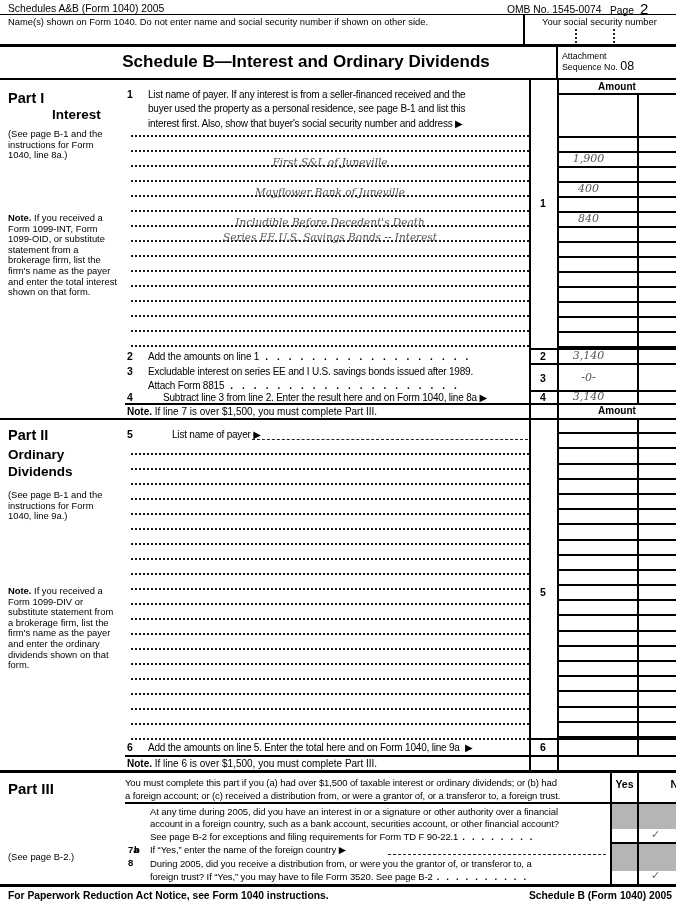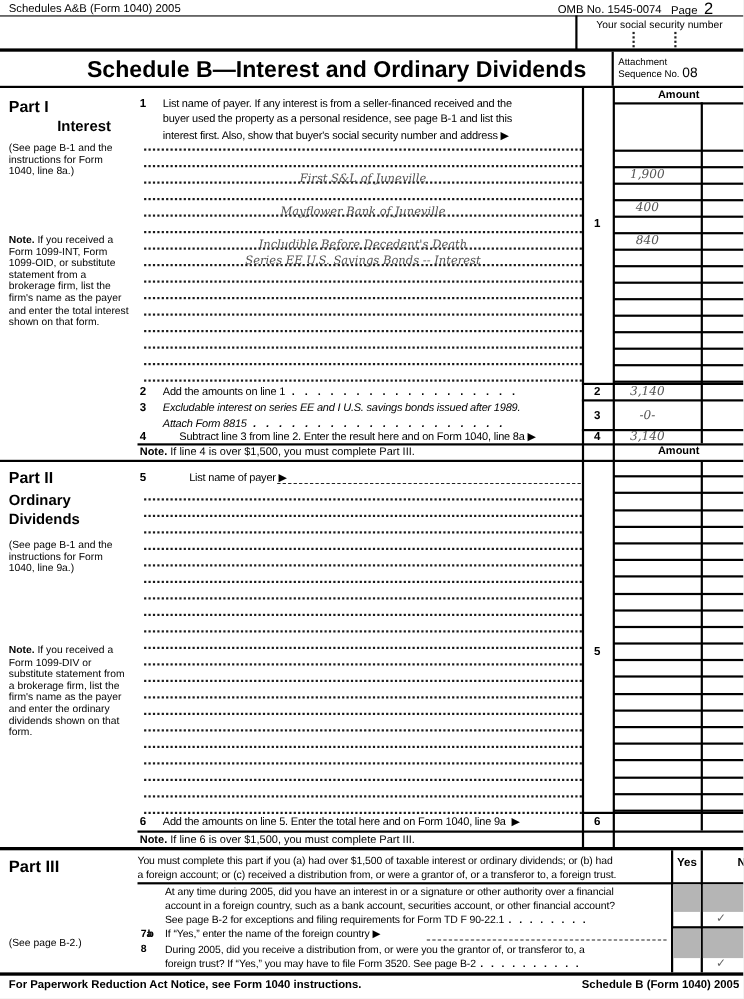--- a/index.html
+++ b/index.html
@@ -34,29 +34,30 @@
 <body>
 
 <div id="page">
 
   <div class="abs" style="left:8px;top:3px;font-size:10.3px;">Schedules A&amp;B (Form 1040) 2005</div>
   <div class="abs" style="left:507px;top:4px;font-size:10.3px;">OMB No. 1545-0074</div>
   <div class="abs" style="left:610px;top:5px;font-size:10.3px;">Page</div>
   <div class="abs" style="left:640px;top:0px;font-size:15px;">2</div>
   <div class="hl" style="left:0;top:14px;width:676px;height:1.2px;"></div>
 
+  <div class="abs sm" style="left:8px;top:17px;width:505px;">Name(s) shown on Form 1040. Do not enter name and social security number if shown on other side.</div>
   <div class="abs" style="left:0;top:15px;width:515px;height:28px;"></div>
   <div class="vl" style="left:523px;top:14px;width:1.5px;height:31px;"></div>
   <div class="abs sm" style="left:523px;top:17px;width:153px;text-align:center;">Your social security number</div>
   <div class="abs" style="left:524px;top:28px;width:152px;height:16px;"></div>
   <div class="ssn-dot" style="left:575px;top:29px;"></div>
   <div class="ssn-dot" style="left:613px;top:29px;"></div>
   <div class="hl" style="left:0;top:44px;width:676px;height:2.5px;"></div>
 
-  <div class="abs b" style="left:0;top:52px;width:612px;text-align:center;font-size:21px;">Schedule B—Interest and Ordinary Dividends</div>
+  <div class="abs b" style="left:0;top:52px;width:612px;text-align:center;font-size:17px;">Schedule B—Interest and Ordinary Dividends</div>
   <div class="vl" style="left:556px;top:47px;width:1.5px;height:31px;"></div>
   <div class="abs" style="left:562px;top:51px;font-size:8.8px;line-height:10px;">
     <div>Attachment</div>
     <div><span>Sequence No.</span>
       <span style="font-size:12.5px;">08</span></div>
   </div>
   <div class="hl" style="left:0;top:78px;width:676px;height:2px;"></div>
 
   <div class="vl" style="left:529px;top:80px;width:2px;height:691px;"></div>
   <div class="vl" style="left:557px;top:80px;width:2px;height:691px;"></div>
@@ -178,33 +179,33 @@
   <div class="hl" style="left:529px;top:363px;width:147px;height:1.5px;"></div>
   <div class="hl" style="left:529px;top:390px;width:147px;height:1.5px;"></div>
   <div class="hl" style="left:125px;top:403px;width:551px;height:1.5px;"></div>
 
   <div class="abs num" style="left:127px;top:350px;">2</div>
   <div class="abs txt" style="left:148px;top:350px;"><span>Add the amounts on line 1</span><span class="leaders">..................</span></div>
   <div class="boxnum" style="top:350px;">2</div>
   <div class="abs fill amt" style="left:558px;top:350px;">3,140</div>
 
   <div class="abs num" style="left:127px;top:365px;">3</div>
-  <div class="abs txt" style="left:148px;top:365px;font-style:italic;">
+  <div class="abs txt" style="left:148px;top:365px;">
     <div>Excludable interest on series EE and I U.S. savings bonds issued after 1989.</div>
     <div><span>Attach Form 8815</span><span class="leaders">....................</span></div>
   </div>
   <div class="boxnum" style="top:372px;">3</div>
   <div class="abs fill amt" style="left:558px;top:372px;">-0-</div>
 
   <div class="abs num" style="left:127px;top:391px;">4</div>
   <div class="abs txt" style="left:148px;top:391px;margin-left:15px;"><span>Subtract line 3 from line 2. Enter the result here and on Form 1040, line 8a</span> <span>▶</span></div>
   <div class="boxnum" style="top:391px;">4</div>
   <div class="abs fill amt" style="left:558px;top:391px;">3,140</div>
 
-  <div class="abs" style="left:127px;top:406px;font-size:10px;"><b>Note.</b><span> If line 4 is over $1,500, you must complete Part III.</span></div>
+  <div class="abs" style="left:127px;top:406px;font-size:10px;"><b>Note.</b><span> If line 7 is over $1,500, you must complete Part III.</span></div>
   <div class="abs b" style="left:558px;top:405px;width:118px;text-align:center;font-size:10px;">Amount</div>
   <div class="hl" style="left:0;top:417.5px;width:676px;height:2.5px;"></div>
 
   <div class="abs b" style="left:8px;top:427px;font-size:14.5px;">Part II</div>
   <div class="abs b" style="left:8px;top:446px;width:95px;font-size:13.5px;line-height:17px;">Ordinary Dividends</div>
   <div class="abs sm" style="left:8px;top:490px;width:108px;">(See page B-1 and the instructions for Form 1040, line 9a.)</div>
   <div class="abs sm" style="left:8px;top:586px;width:113px;"><b>Note.</b><span> If you received a Form 1099-DIV or substitute statement from a brokerage firm, list the firm's name as the payer and enter the ordinary dividends shown on that form.</span></div>
 
   <div class="abs num" style="left:127px;top:428px;">5</div>
   <div class="abs txt" style="left:148px;top:428px;padding-left:24px;"><span>List name of payer</span> <span>▶</span></div>

